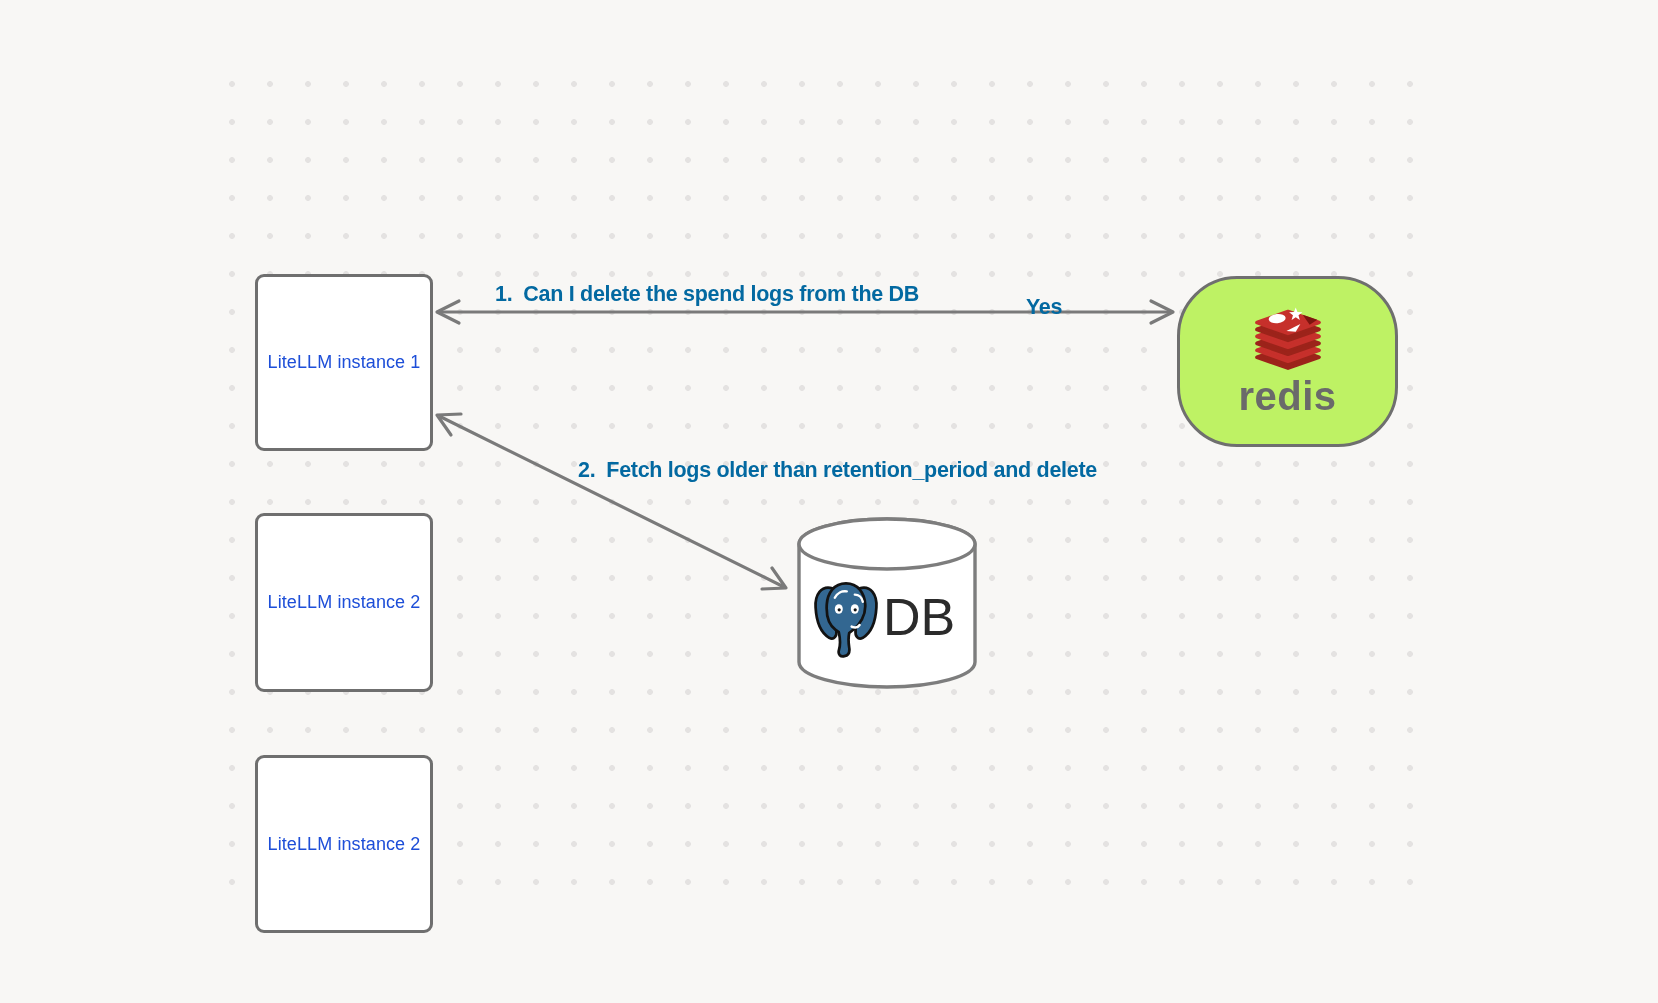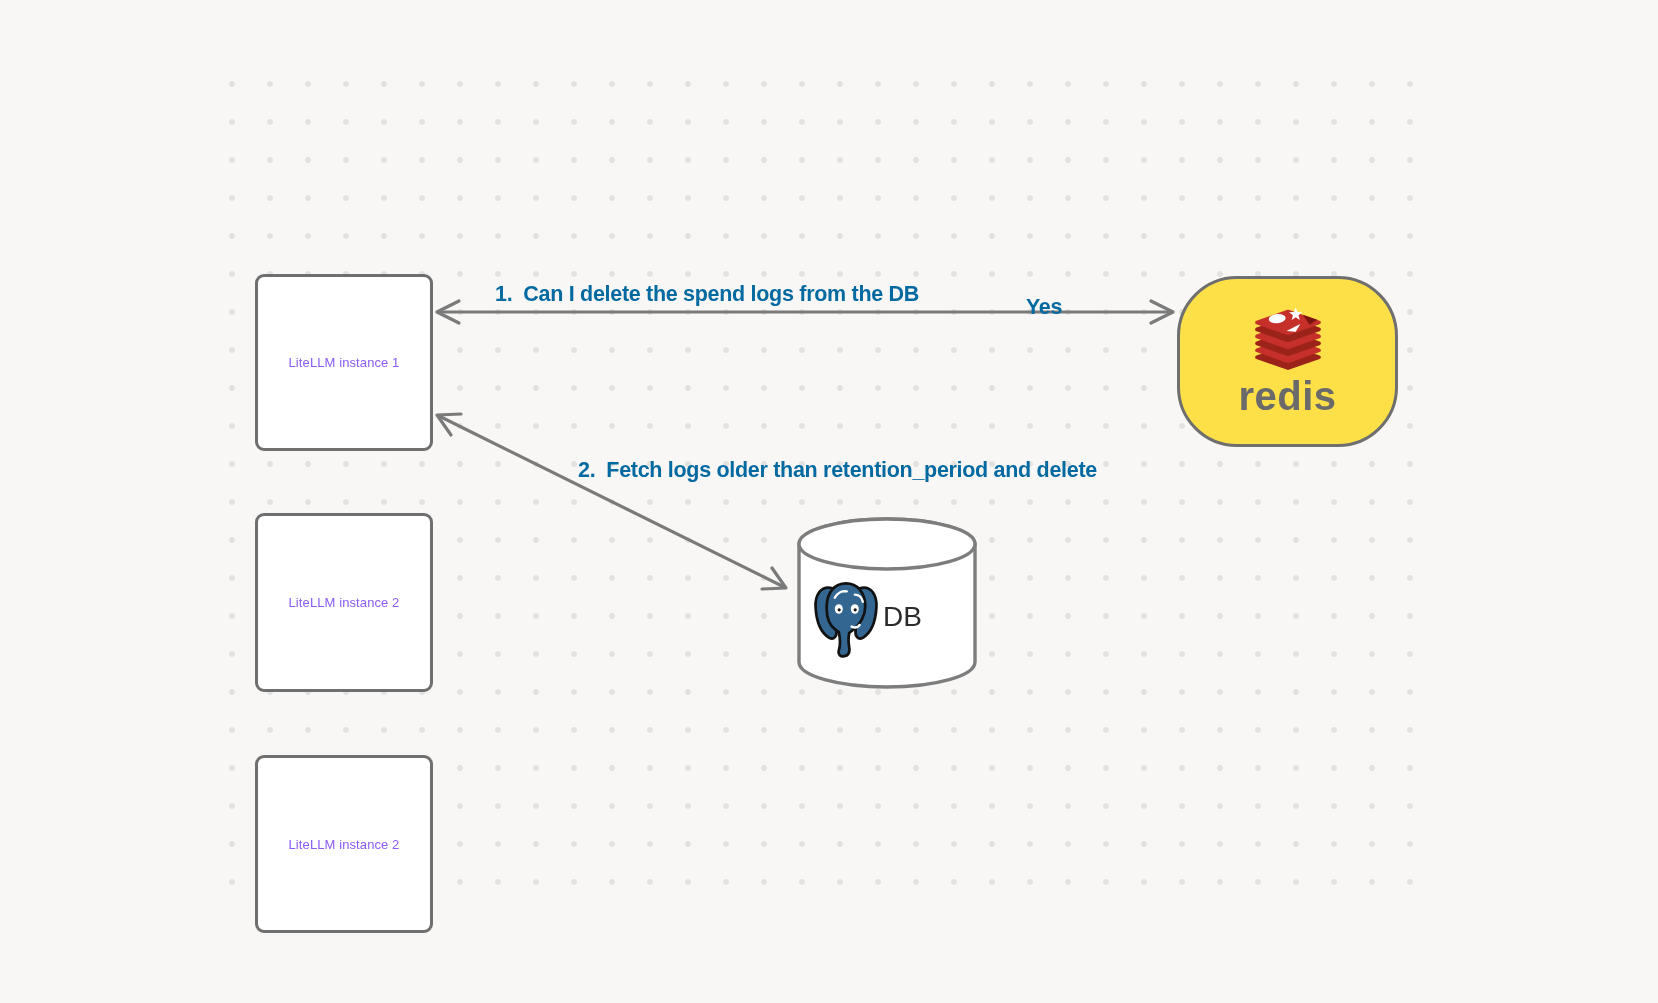--- a/index.html
+++ b/index.html
@@ -20,45 +20,45 @@
   .inst-box {
     position: absolute;
     left: 255px; width: 178px; height: 177px;
     background: #ffffff;
     border: 3px solid #6f6f6f;
     border-radius: 9px;
     display: flex; align-items: center; justify-content: center;
     z-index: 2;
   }
   .inst-box .lbl {
-    font-size: 13px; color: #8b5cf6; letter-spacing: 0.1px;
+    font-size: 18px; color: #1d4ed8; letter-spacing: 0.1px;
   }
   #box1 { top: 274px; }
   #box2 { top: 513px; height: 179px; }
   #box3 { top: 755px; height: 178px; }
 
   .redis-node {
     position: absolute;
     left: 1177px; top: 276px; width: 221px; height: 171px;
-    background: #fde047;
+    background: #bef264;
     border: 3px solid #6f6f6f;
     border-radius: 60px;
     display: flex; flex-direction: column; align-items: center; justify-content: center;
     z-index: 2;
   }
   .redis-wordmark {
     font-size: 40px; font-weight: 700; color: #6a6a6a;
     letter-spacing: 0.5px; line-height: 1; margin-top: 1px;
   }
   .db-svg { position: absolute; left: 795px; top: 514px; z-index: 2; }
   .db-inner {
     position: absolute; left: 810px; top: 574px; height: 86px;
     display: flex; align-items: center; z-index: 3;
   }
-  .db-label { font-size: 28px; color: #2b2b2b; line-height: 1; margin-left: 1px; }
+  .db-label { font-size: 52px; color: #2b2b2b; line-height: 1; margin-left: 1px; }
 
   .arrows-svg { position: absolute; inset: 0; z-index: 1; }
 
   .msg-label {
     position: absolute; z-index: 4;
     font-size: 21.5px; font-weight: 700; color: #0369a1;
     letter-spacing: -0.3px; line-height: 26px; white-space: nowrap;
   }
   .msg-label .num { margin-right: 11px; }
   #msg1 { left: 495px; top: 281px; }

